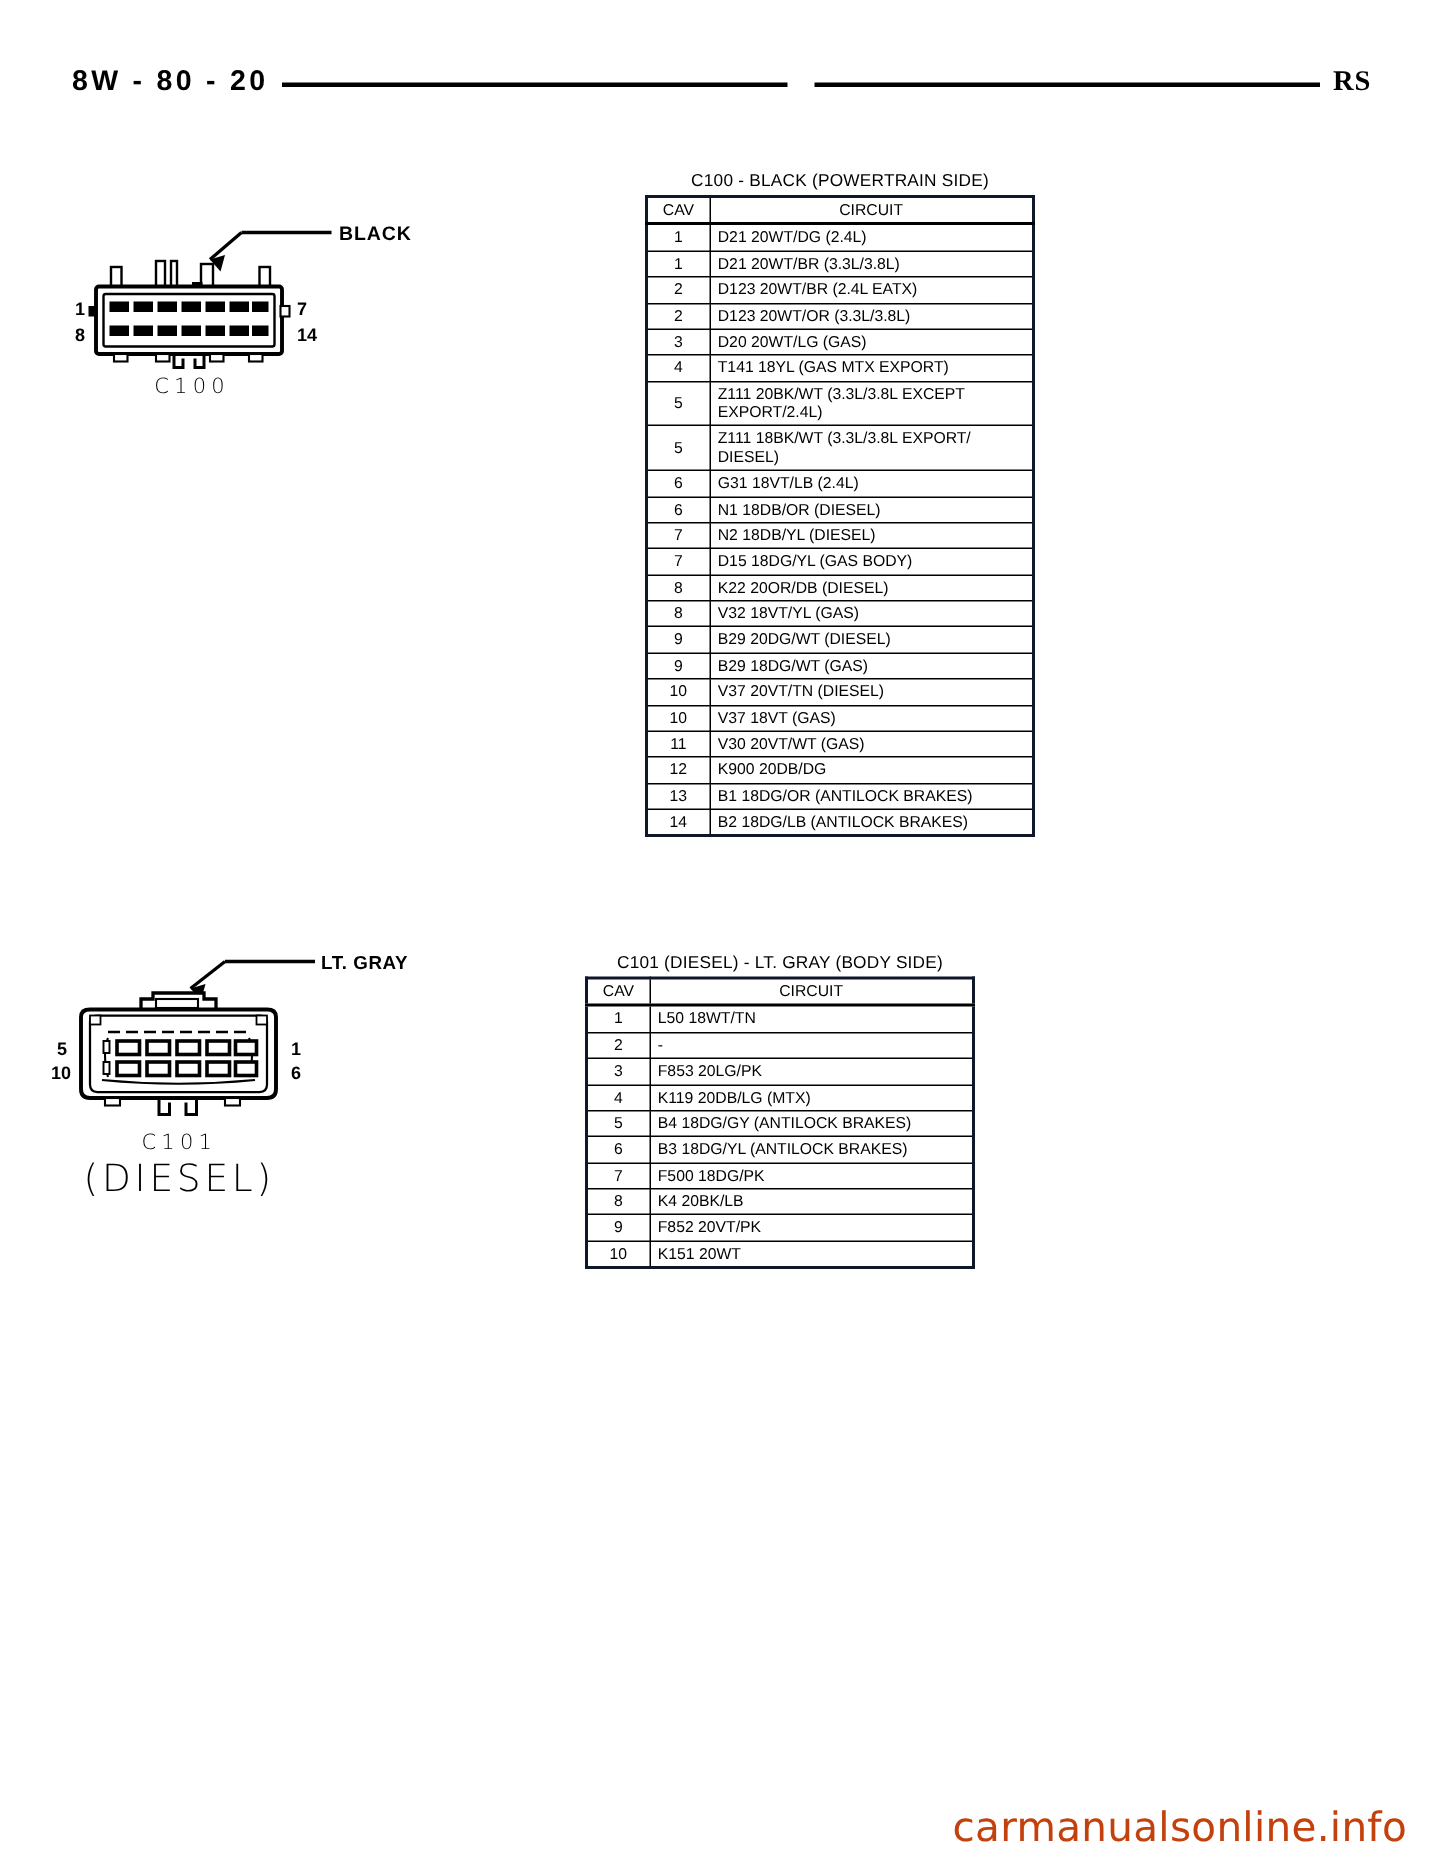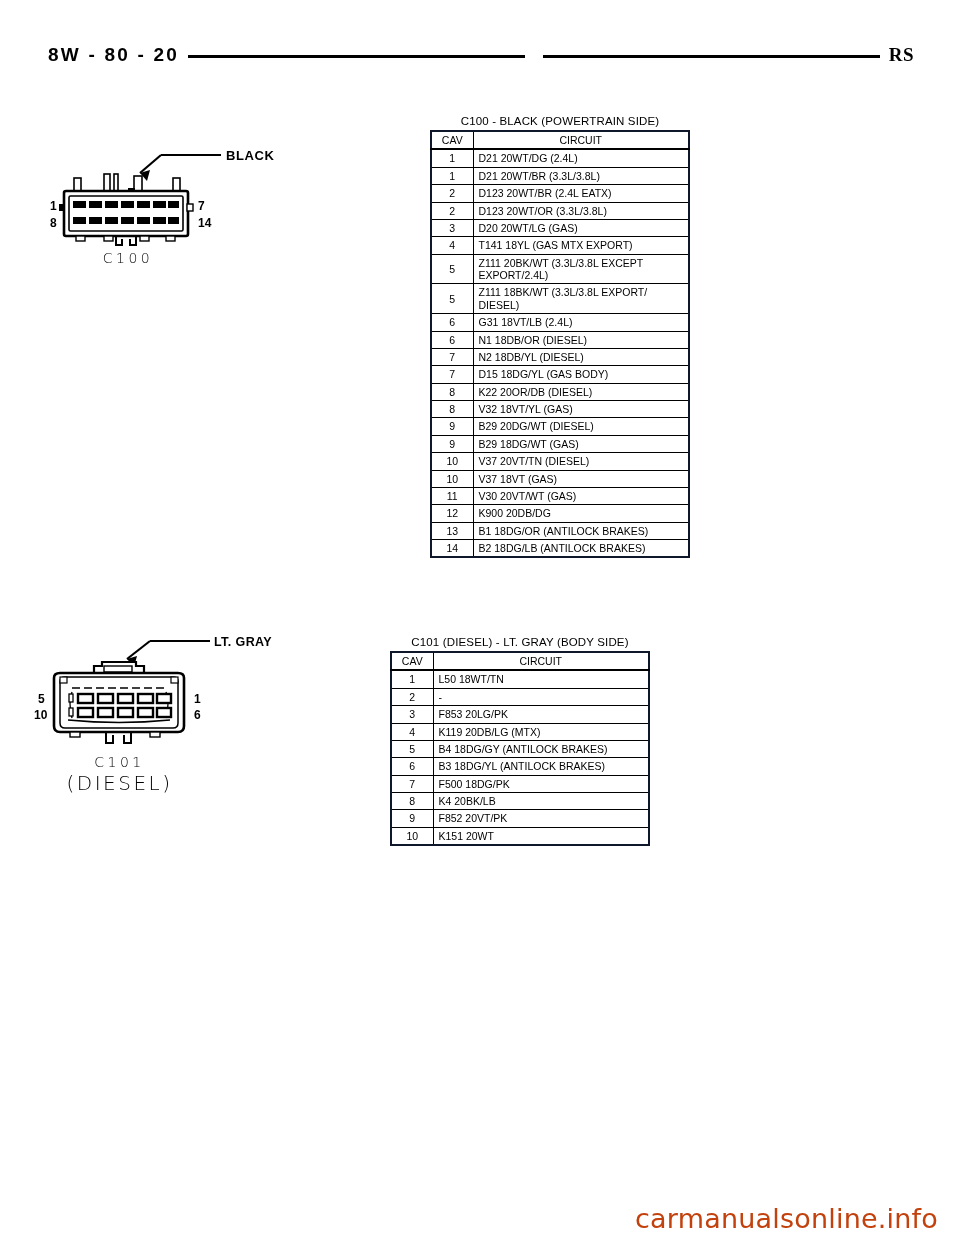--- a/index.html
+++ b/index.html
@@ -100,21 +100,21 @@
   .diag-caption {
     text-align: center;
     font-size: 14px;
     letter-spacing: 3.5px;
     margin-top: 2px;
     font-family: "DejaVu Sans", sans-serif;
     font-weight: 300;
   }
   .diag-caption-sub {
     text-align: center;
-    font-size: 20px;
+    font-size: 25px;
     letter-spacing: 2.5px;
     margin-top: 1px;
     font-family: "DejaVu Sans", sans-serif;
     font-weight: 300;
   }
 
   
   .watermark {
     position: absolute;
     right: 22px;

